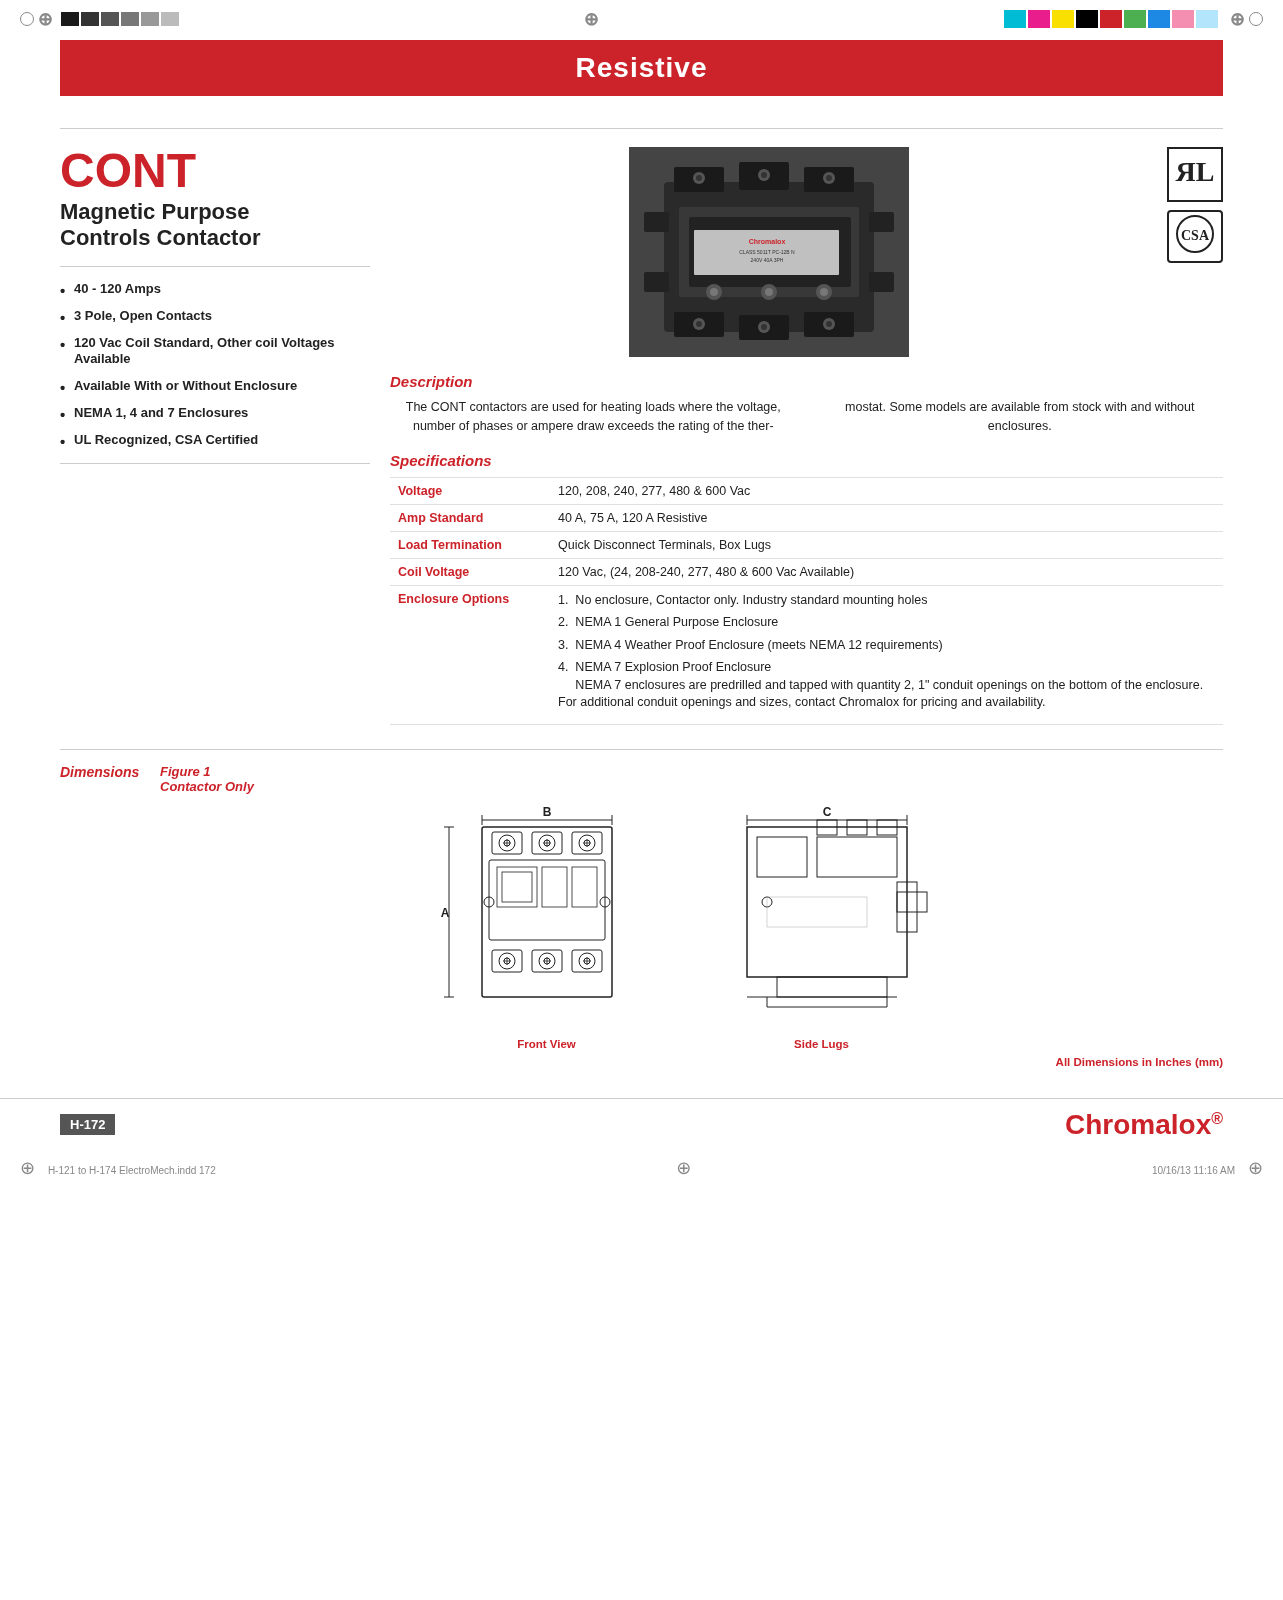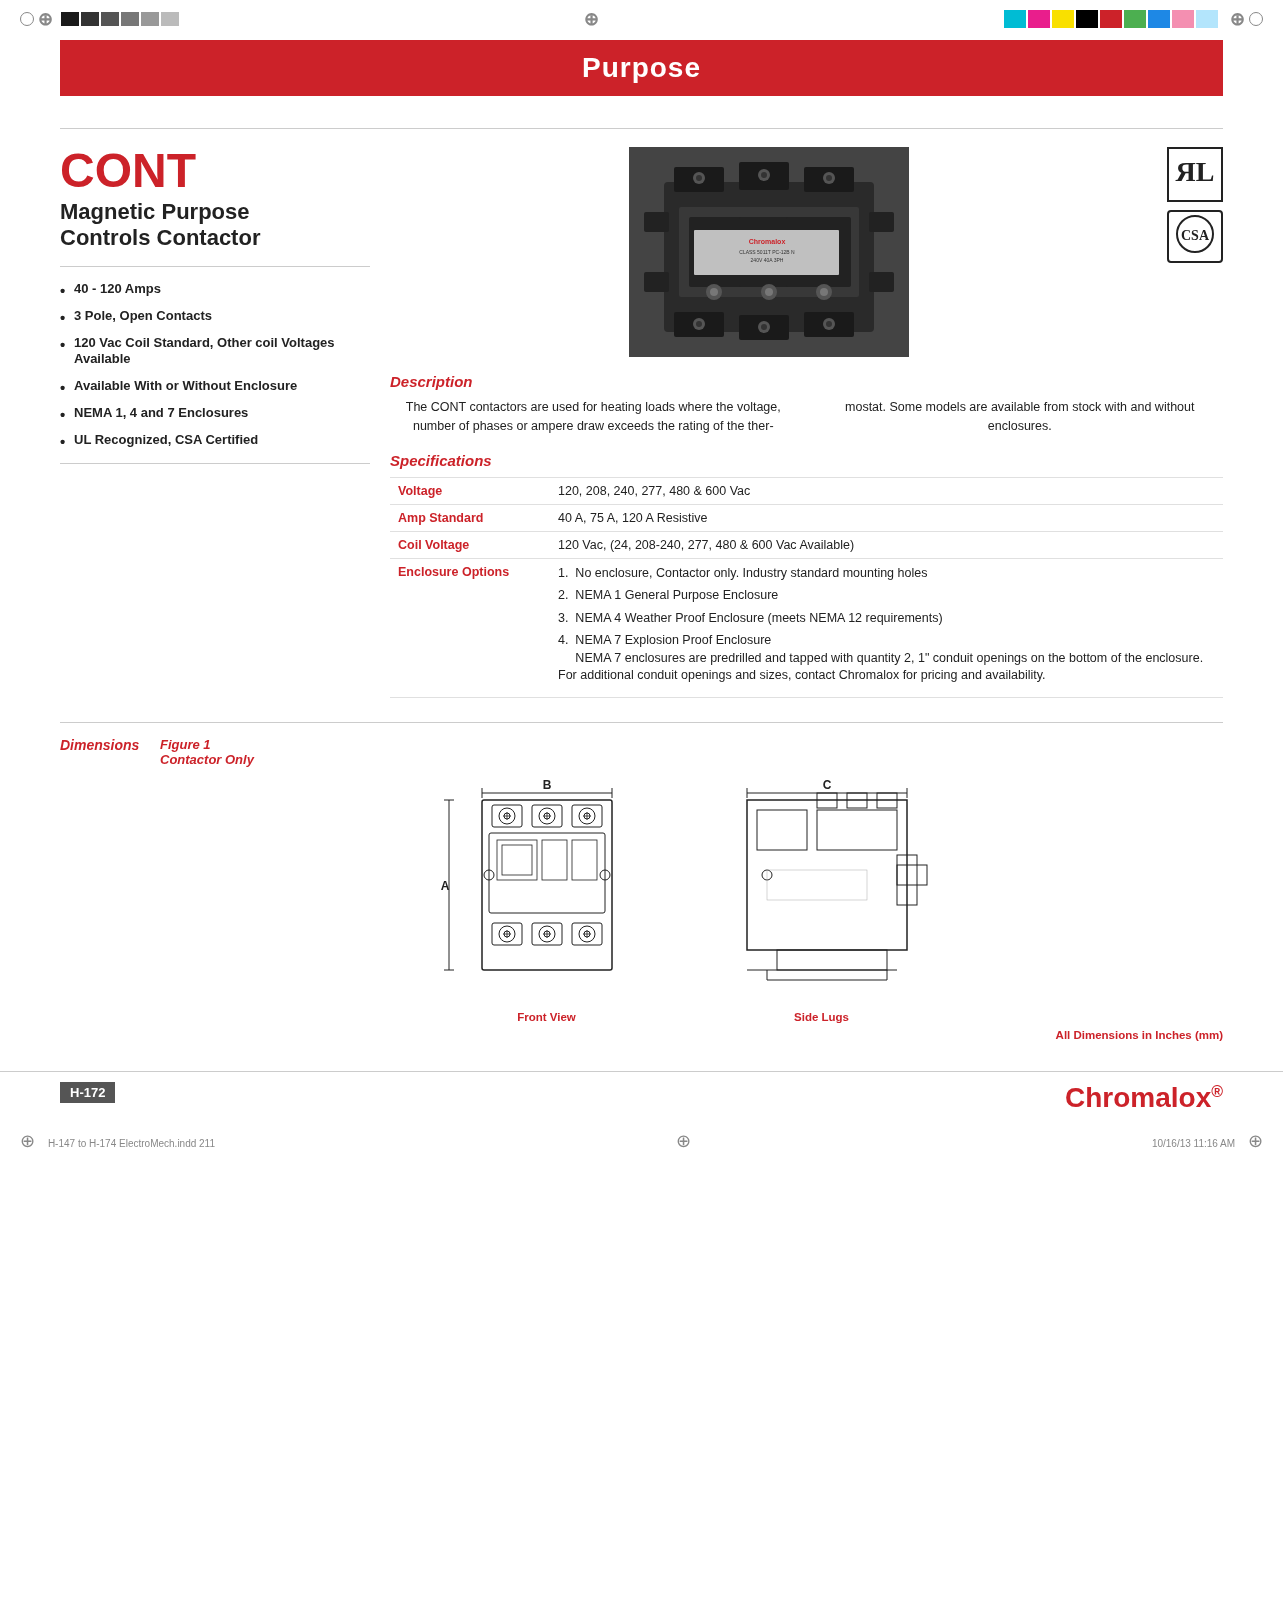--- a/index.html
+++ b/index.html
@@ -295,21 +295,21 @@
       color: #cc2229;
       font-size: 11.5px;
       font-weight: bold;
       margin-top: 6px;
     }
 
     
     .bottom-bar {
       display: flex;
       justify-content: space-between;
-      align-items: flex-start;
+      align-items: center;
       padding: 10px 60px;
       margin-top: 10px;
       border-top: 1px solid #ccc;
     }
     .page-number-box {
       background: #555;
       color: #fff;
       font-size: 13px;
       font-weight: bold;
       padding: 3px 10px;
@@ -375,21 +375,21 @@
       <div class="color-bar color-bar-blue"></div>
       <div class="color-bar color-bar-pink"></div>
       <div class="color-bar color-bar-ltblue"></div>
     </div>
     <span class="crosshair" style="margin-left:8px">⊕</span>
     <div class="reg-circle"></div>
   </div>
 </div>
 
 <div class="header-banner">
-  <h1>Purpose</h1>
+  <h1>Resistive</h1>
 </div>
 
 <div class="main-content">
   <hr class="top-divider">
 
   <div class="content-grid">
 
     <div class="left-col">
       <div class="product-code">CONT</div>
       <div class="product-subtitle">
@@ -491,20 +491,24 @@
         <div class="section-heading">Specifications</div>
         <table class="specs-table">
           <tbody>
             <tr>
               <td>Voltage</td>
               <td>120, 208, 240, 277, 480 &amp; 600 Vac</td>
             </tr>
             <tr>
               <td>Amp Standard</td>
               <td>40 A, 75 A, 120 A Resistive</td>
+            </tr>
+            <tr>
+              <td>Load Termination</td>
+              <td>Quick Disconnect Terminals, Box Lugs</td>
             </tr>
             <tr>
               <td>Coil Voltage</td>
               <td>120 Vac, (24, 208-240, 277, 480 &amp; 600 Vac Available)</td>
             </tr>
             <tr>
               <td>Enclosure Options</td>
               <td>
                 <ol class="enc-list" style="list-style:none;padding:0;">
                   <li style="margin-bottom:5px;">1.&nbsp; No enclosure, Contactor only. Industry standard mounting holes</li>
@@ -642,20 +646,20 @@
   <div>
     <span class="brand-name">
       <span>Chromalox</span><sup>®</sup>
     </span>
   </div>
 </div>
 
 <div class="bottom-marks">
   <div>
     <span class="crosshair-bottom">⊕</span>
-    <span style="margin-left:10px;font-size:10px;color:#888;">H-147 to H-174 ElectroMech.indd   211</span>
+    <span style="margin-left:10px;font-size:10px;color:#888;">H-121 to H-174 ElectroMech.indd   172</span>
   </div>
   <span class="crosshair-bottom">⊕</span>
   <div>
     <span style="margin-right:10px;font-size:10px;color:#888;">10/16/13   11:16 AM</span>
     <span class="crosshair-bottom">⊕</span>
   </div>
 </div>
 
 </body></html>

